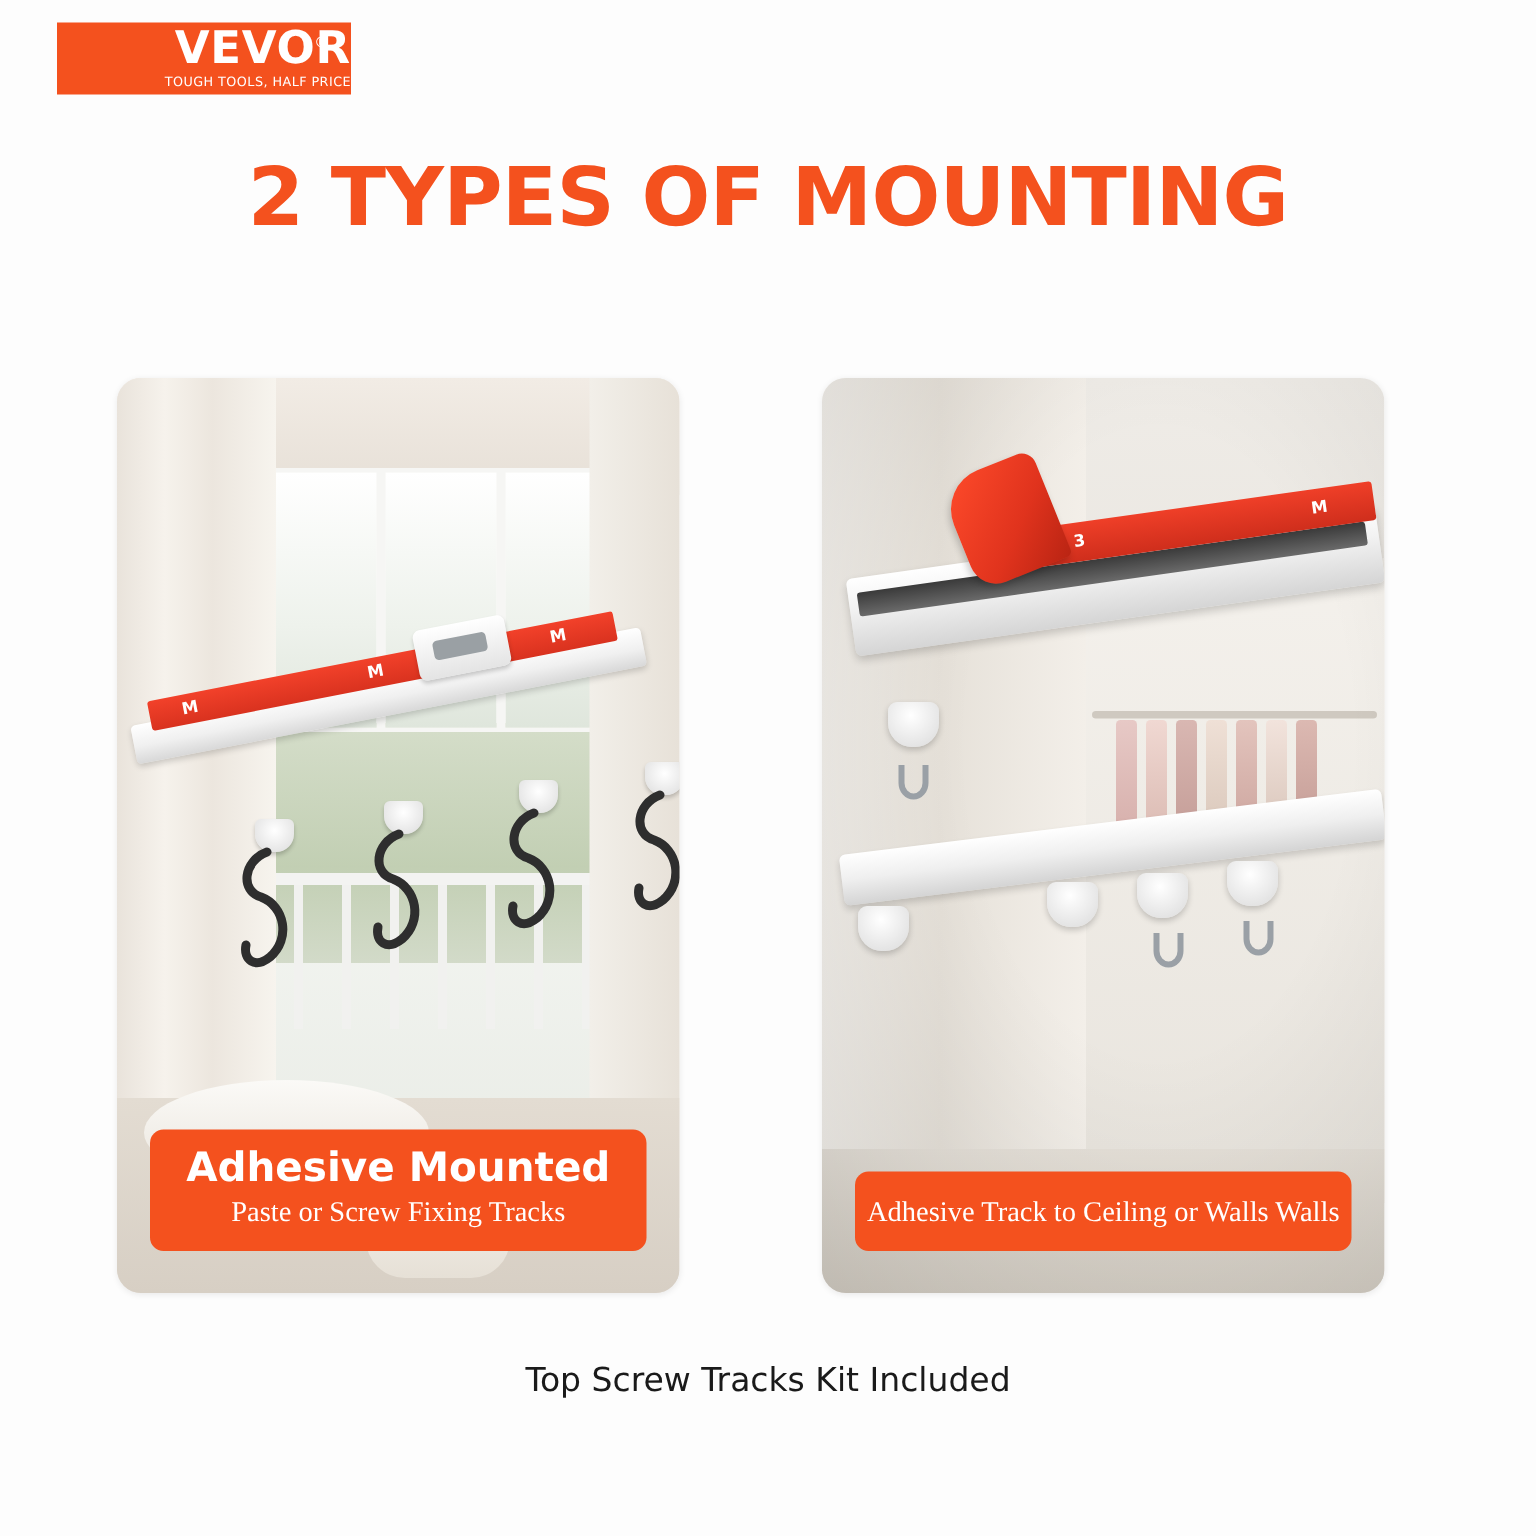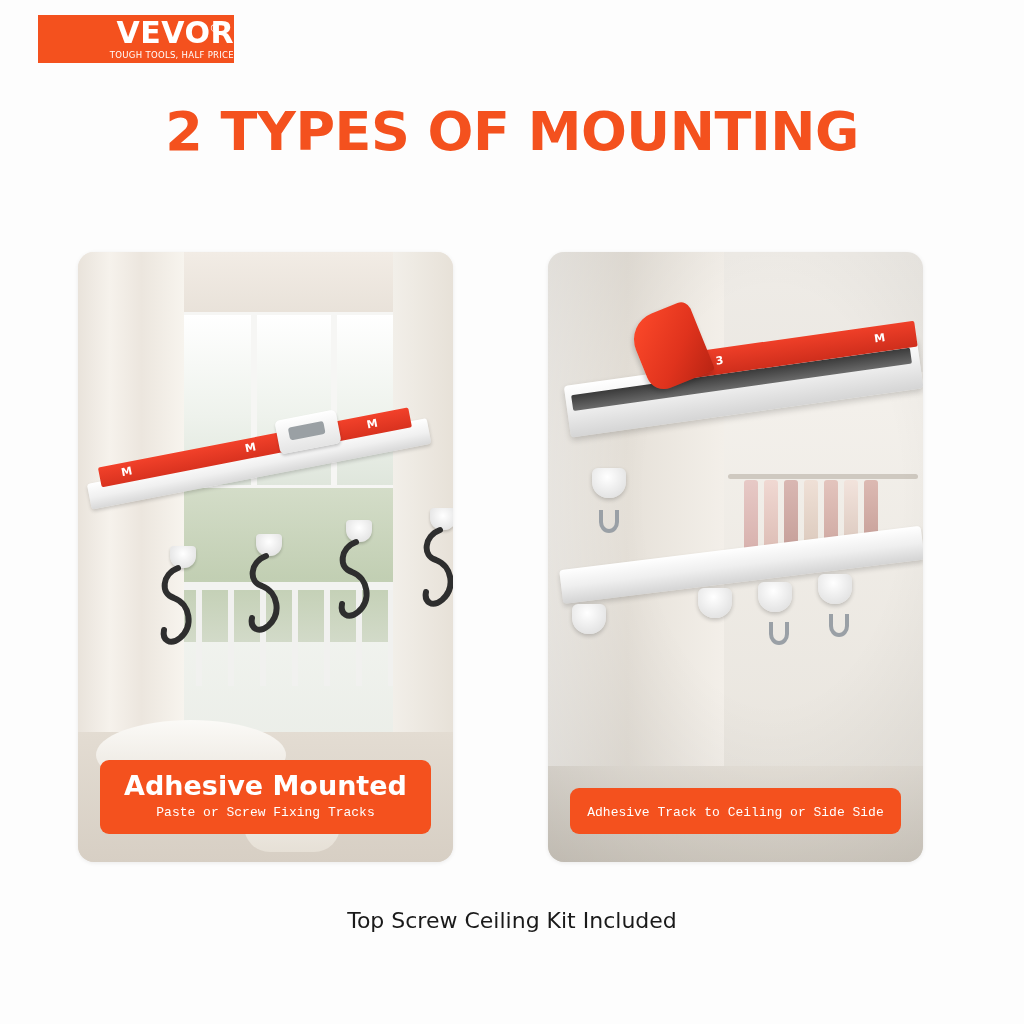--- a/index.html
+++ b/index.html
@@ -286,23 +286,23 @@
   }
   .banner-title {
     color:#ffffff;
     font-size:27px;
     font-weight:bold;
     line-height:1.05;
     font-family:"DejaVu Sans", sans-serif;
   }
   .banner-sub {
     color:#ffffff;
-    font-size:13px;
+    font-size:19px;
     margin-top:5px;
-    font-family:Liberation Mono, monospace;
+    font-family:Liberation Serif, serif;
   }
 
   
   .footer {
     position:absolute;
     top: 908px;
     left:0;
     width:1024px;
     text-align:center;
     color:#1a1a1a;
@@ -441,18 +441,18 @@
         </svg>
       </div>
       <div class="ring" style="left:278px; top:360px;">
         <svg width="26" height="34" viewBox="0 0 26 34">
           <path d="M5 2 L5 14 A8 9 0 0 0 21 14 L21 2" fill="none" stroke="#9aa0a6" stroke-width="4"></path>
         </svg>
       </div>
     </div>
 
     <div class="banner">
-      <div class="banner-sub">Adhesive Track to Ceiling or Side Side</div>
+      <div class="banner-sub">Adhesive Track to Ceiling or Walls Walls</div>
     </div>
   </div>
 
-  <div class="footer">Top Screw Ceiling Kit Included</div>
+  <div class="footer">Top Screw Tracks Kit Included</div>
 </div>
 
 </body></html>

